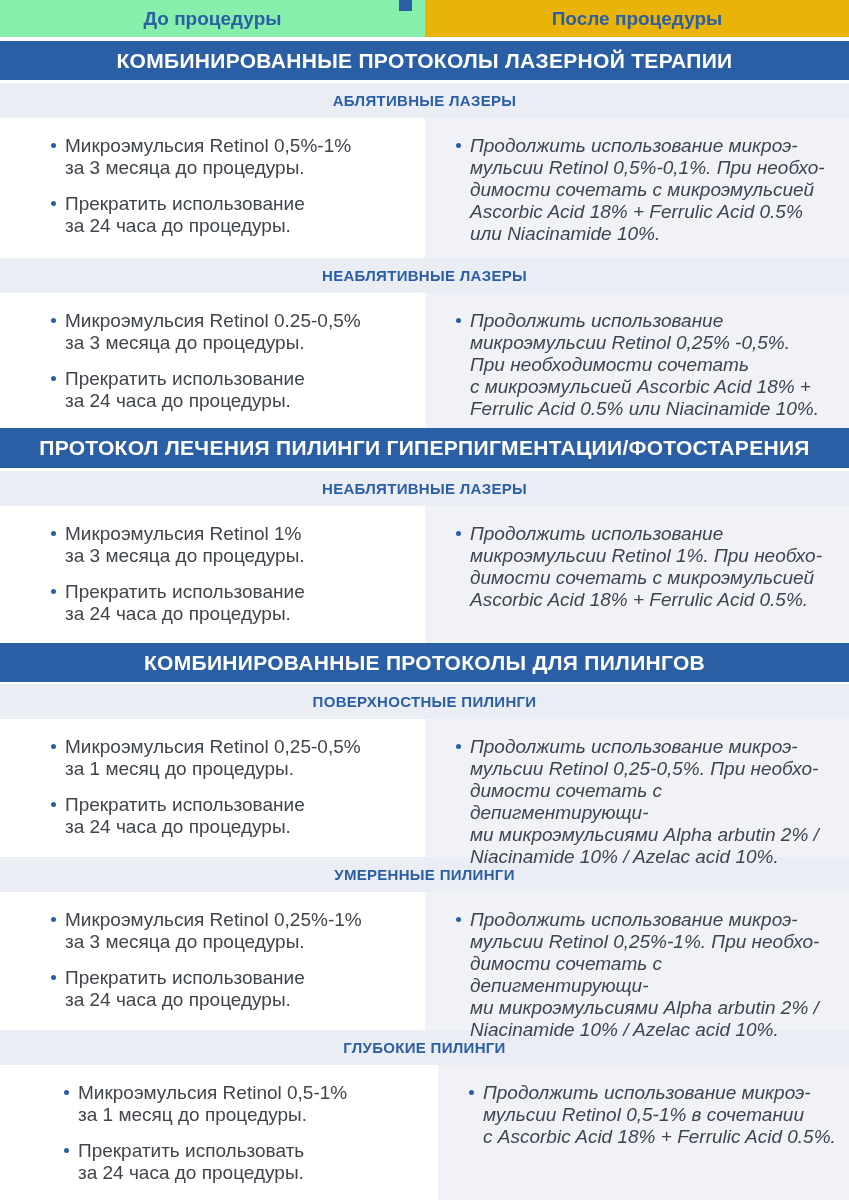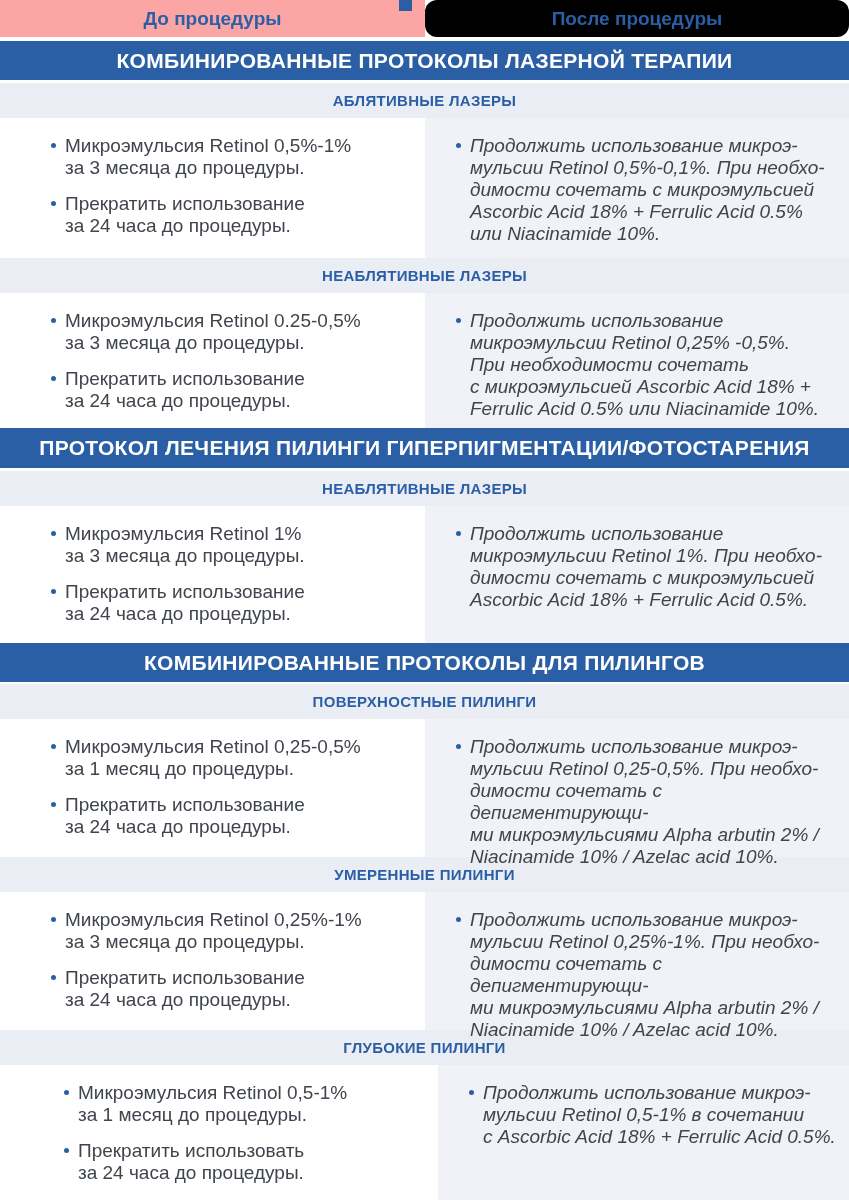--- a/index.html
+++ b/index.html
@@ -9,22 +9,22 @@
     position:relative;
   }
   .page{width:849px;height:1200px;display:flex;flex-direction:column;position:relative;}
   .row{display:flex;width:100%;}
   
   .header-row{height:37px;}
   .header-row .hcell{
     width:425px;display:flex;align-items:center;justify-content:center;
     color:#2b5fa5;font-weight:bold;font-size:19px;
   }
-  .header-row .hcell.hr{width:424px;background:#000000;border-radius:12px;}
-  .header-row .hcell.hl{background:#fca5a5;}
+  .header-row .hcell.hr{width:424px;background:#eab308;}
+  .header-row .hcell.hl{background:#86efac;}
   
   .gap{width:100%;background:#ffffff;}
   .g4{height:4px;}.g3{height:3px;}.g2{height:2px;}
   
   .banner{
     width:100%;background:#2b5fa5;color:#ffffff;
     display:flex;align-items:center;justify-content:center;
     font-weight:bold;font-size:21px;letter-spacing:.3px;white-space:nowrap;
   }
   .banner.h39{height:39px;}.banner.h40{height:40px;}

